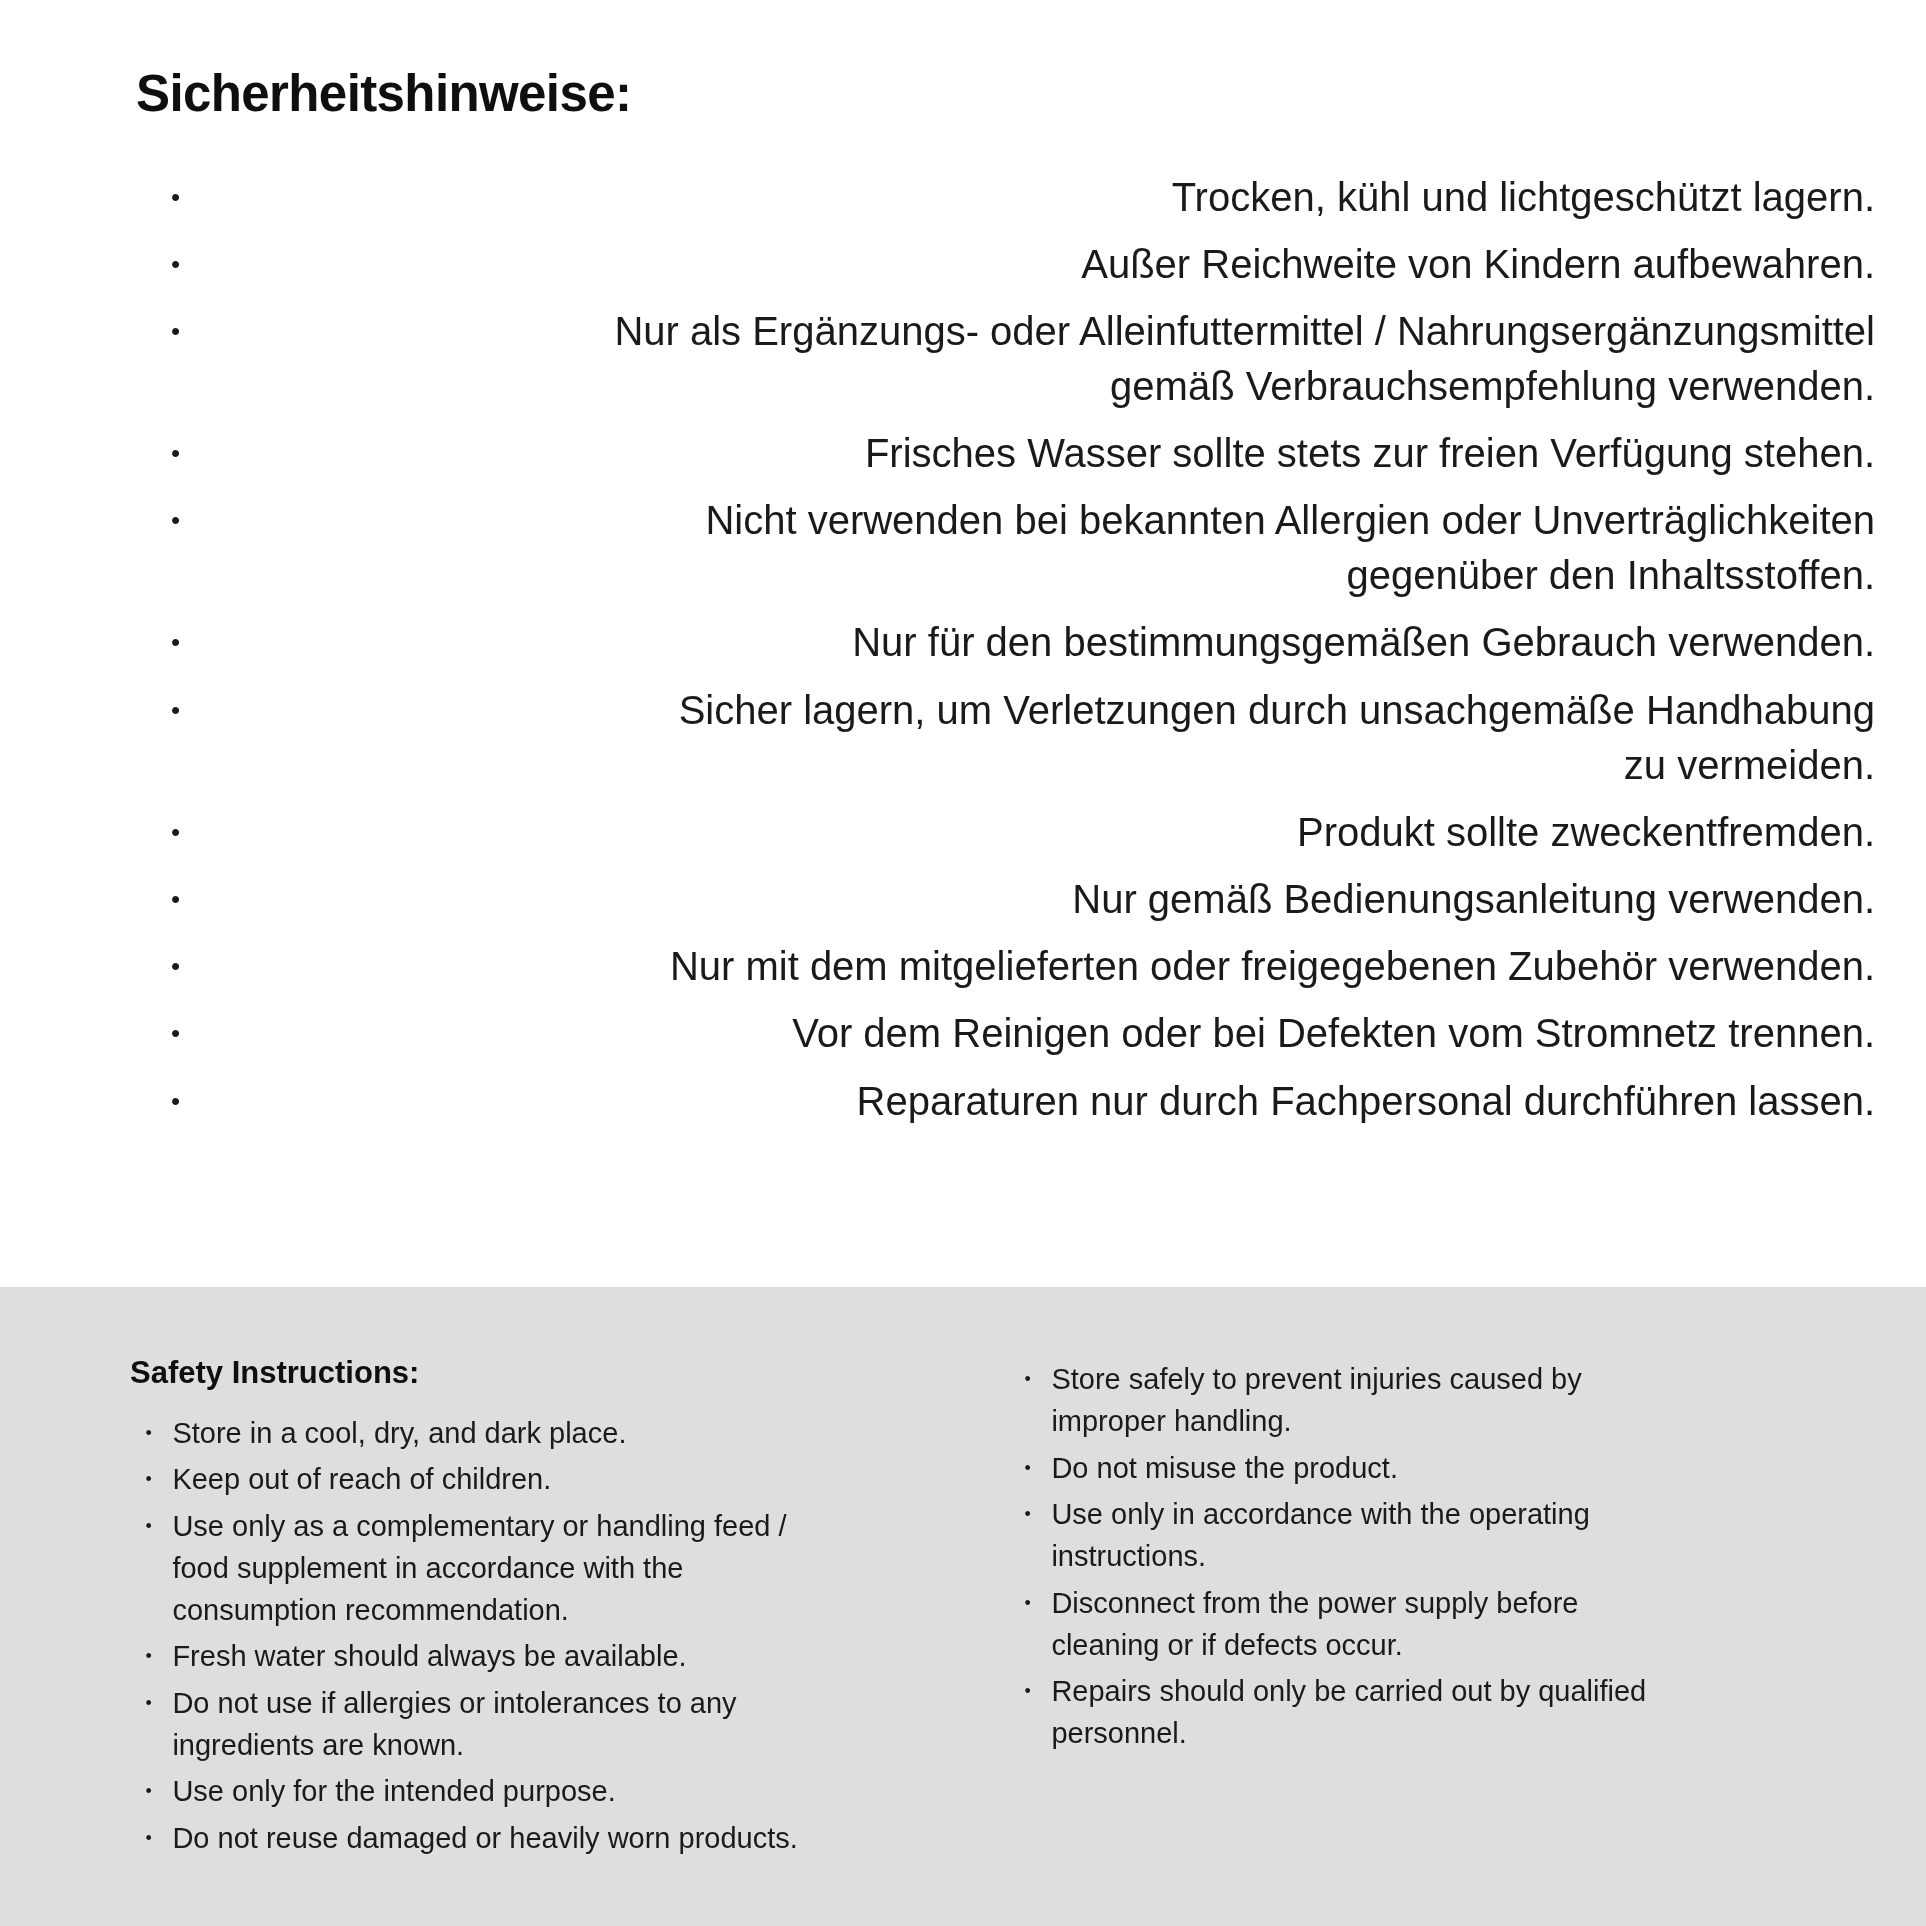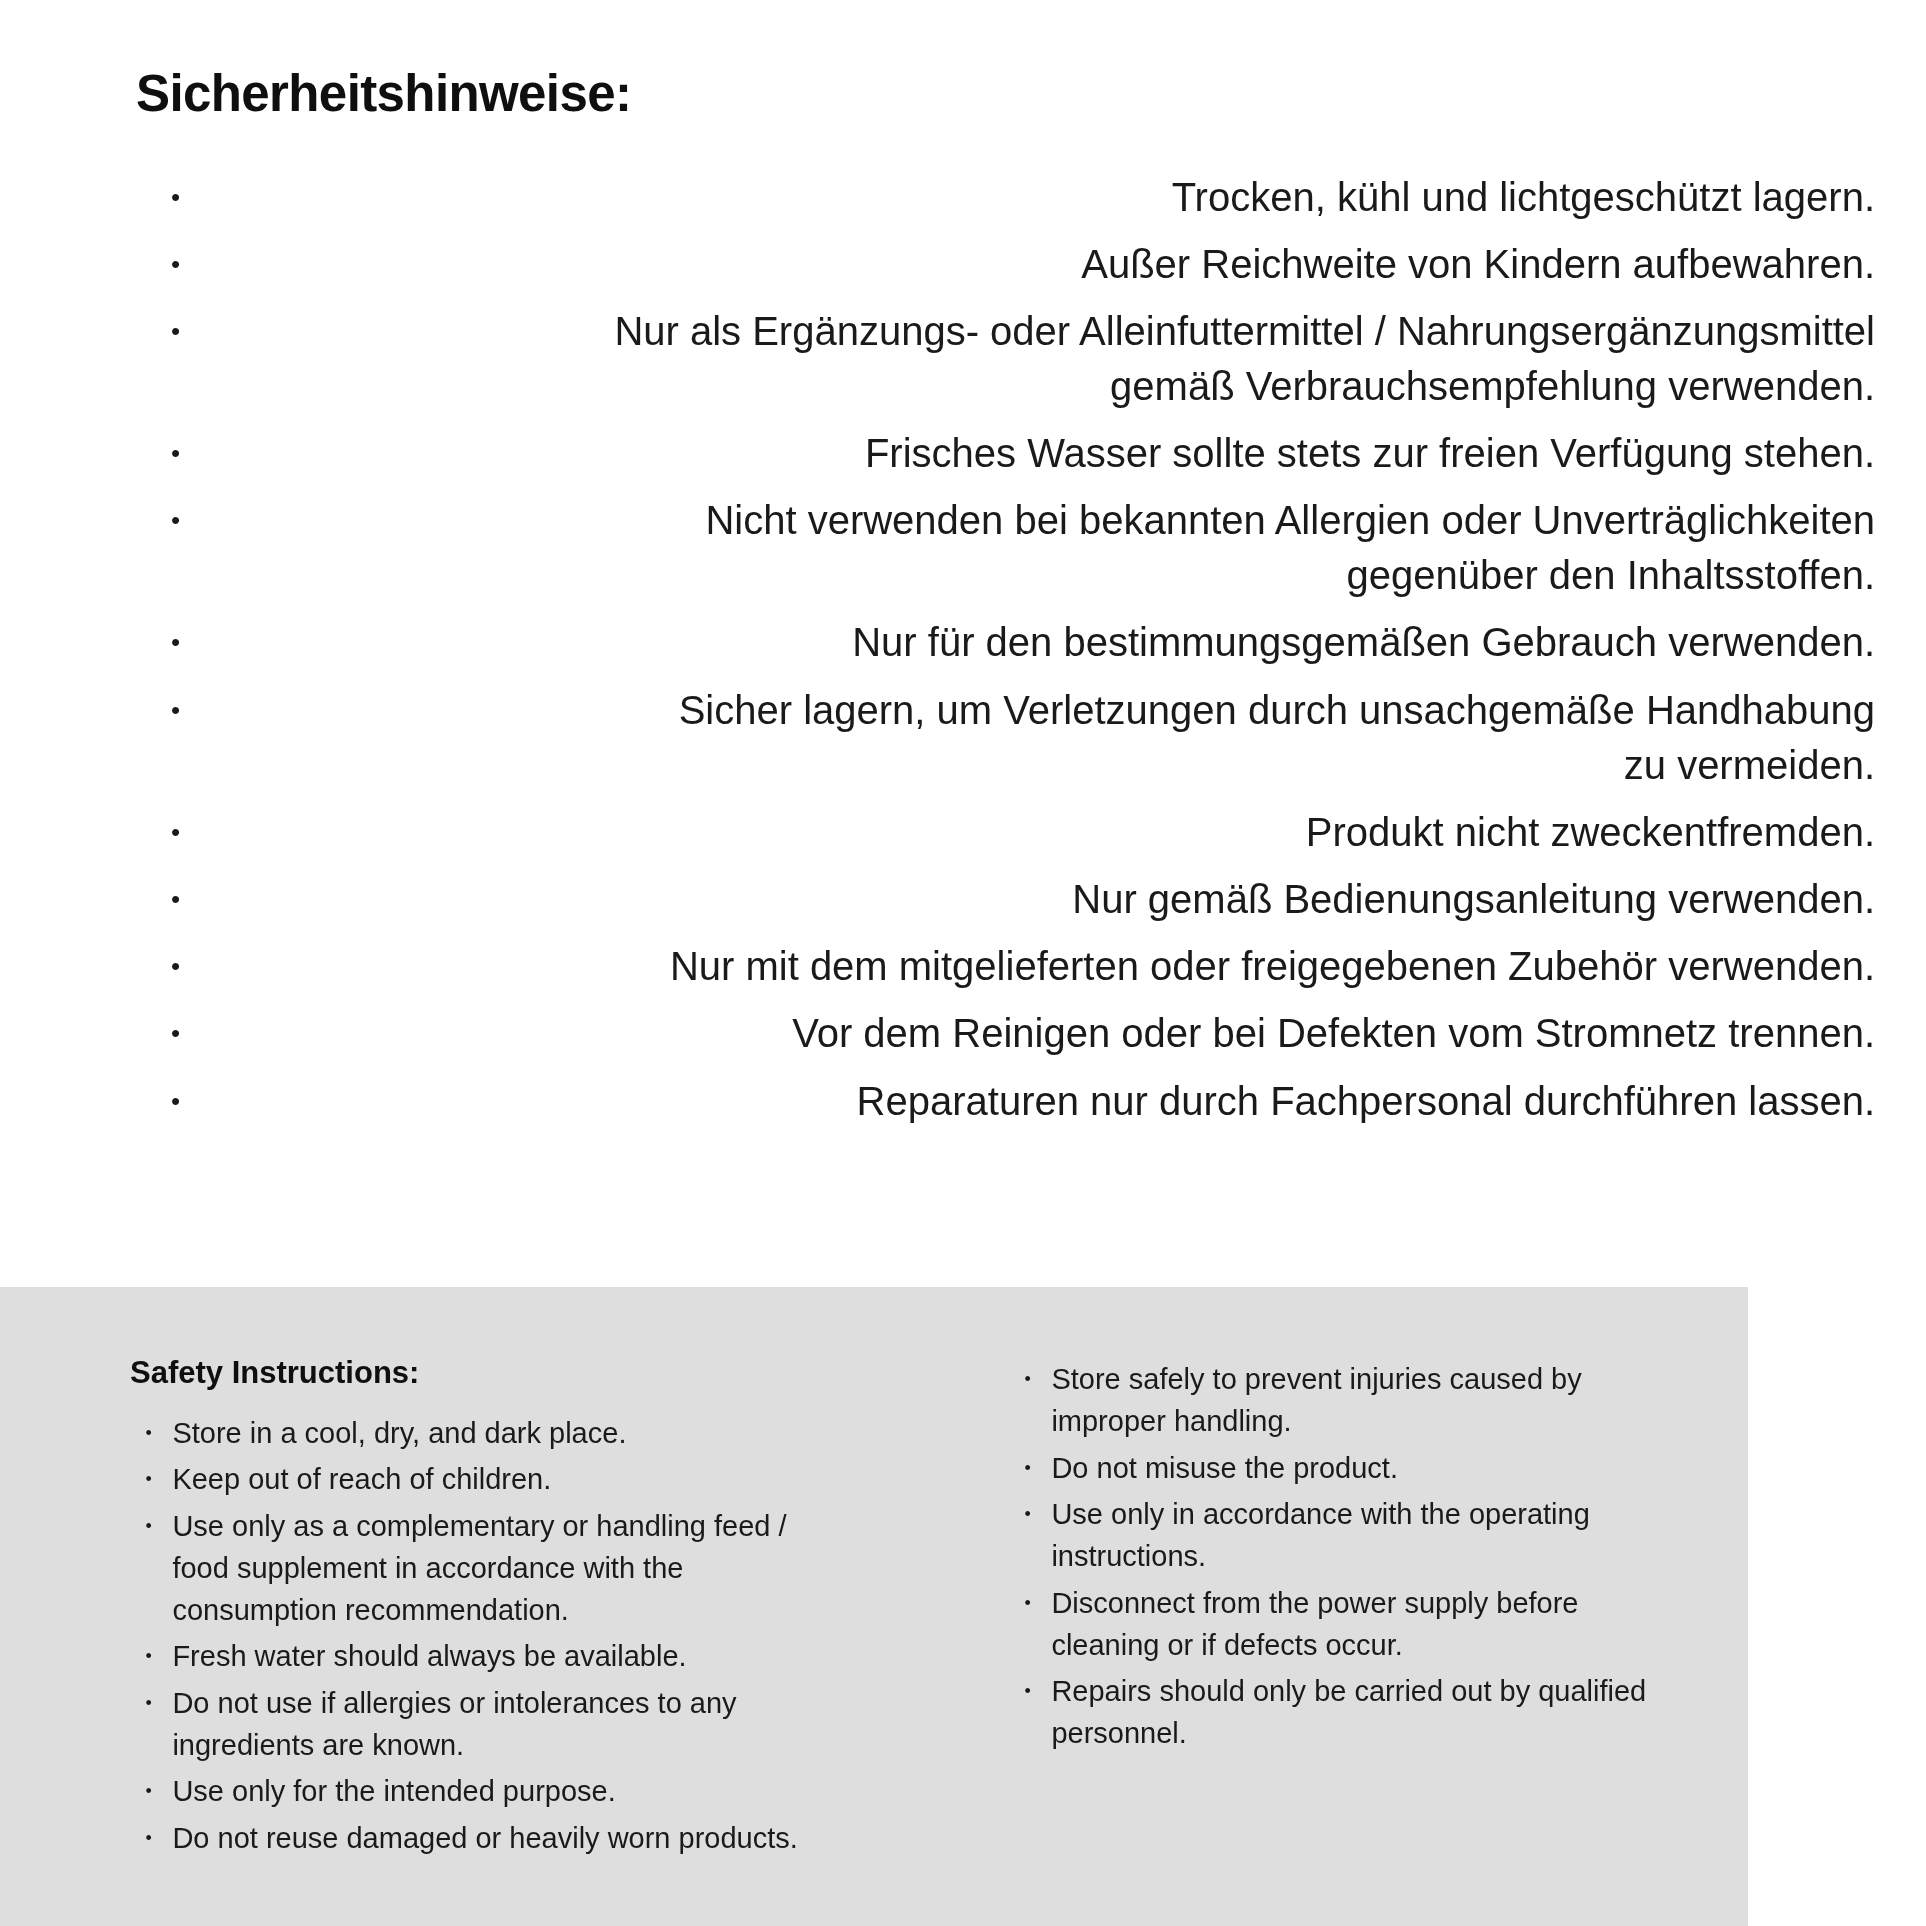--- a/index.html
+++ b/index.html
@@ -50,21 +50,21 @@
   ul.de-list li::before{
     content:"\2022";
     position:absolute;
     left:0;top:0;
     font-size:26px;
     line-height:55px;
   }
   
   .section-english{
     position:absolute;left:0;top:1287px;
-    width:1748px;height:639px;
+    width:1926px;height:639px;
     background:var(--panel-bg);
   }
   .col-left{
     position:absolute;left:130px;top:67px;width:886px;
   }
   .col-right{
     position:absolute;left:1009px;top:71px;width:899px;
   }
   .en-heading{
     margin:0 0 20.5px 0;
@@ -105,21 +105,21 @@
       <li>Trocken, kühl und lichtgeschützt lagern.</li>
       <li>Außer Reichweite von Kindern aufbewahren.</li>
       <li>Nur als Ergänzungs- oder Alleinfuttermittel / Nahrungsergänzungsmittel
 gemäß Verbrauchsempfehlung verwenden.</li>
       <li>Frisches Wasser sollte stets zur freien Verfügung stehen.</li>
       <li>Nicht verwenden bei bekannten Allergien oder Unverträglichkeiten
 gegenüber den Inhaltsstoffen.</li>
       <li>Nur für den bestimmungsgemäßen Gebrauch verwenden.</li>
       <li>Sicher lagern, um Verletzungen durch unsachgemäße Handhabung
 zu vermeiden.</li>
-      <li>Produkt nicht zweckentfremden.</li>
+      <li>Produkt sollte zweckentfremden.</li>
       <li>Nur gemäß Bedienungsanleitung verwenden.</li>
       <li>Nur mit dem mitgelieferten oder freigegebenen Zubehör verwenden.</li>
       <li>Vor dem Reinigen oder bei Defekten vom Stromnetz trennen.</li>
       <li>Reparaturen nur durch Fachpersonal durchführen lassen.</li>
     </ul>
   </section>
 
   <section class="section-english">
     <div class="col-left">
       <h2 class="en-heading">Safety Instructions:</h2>

